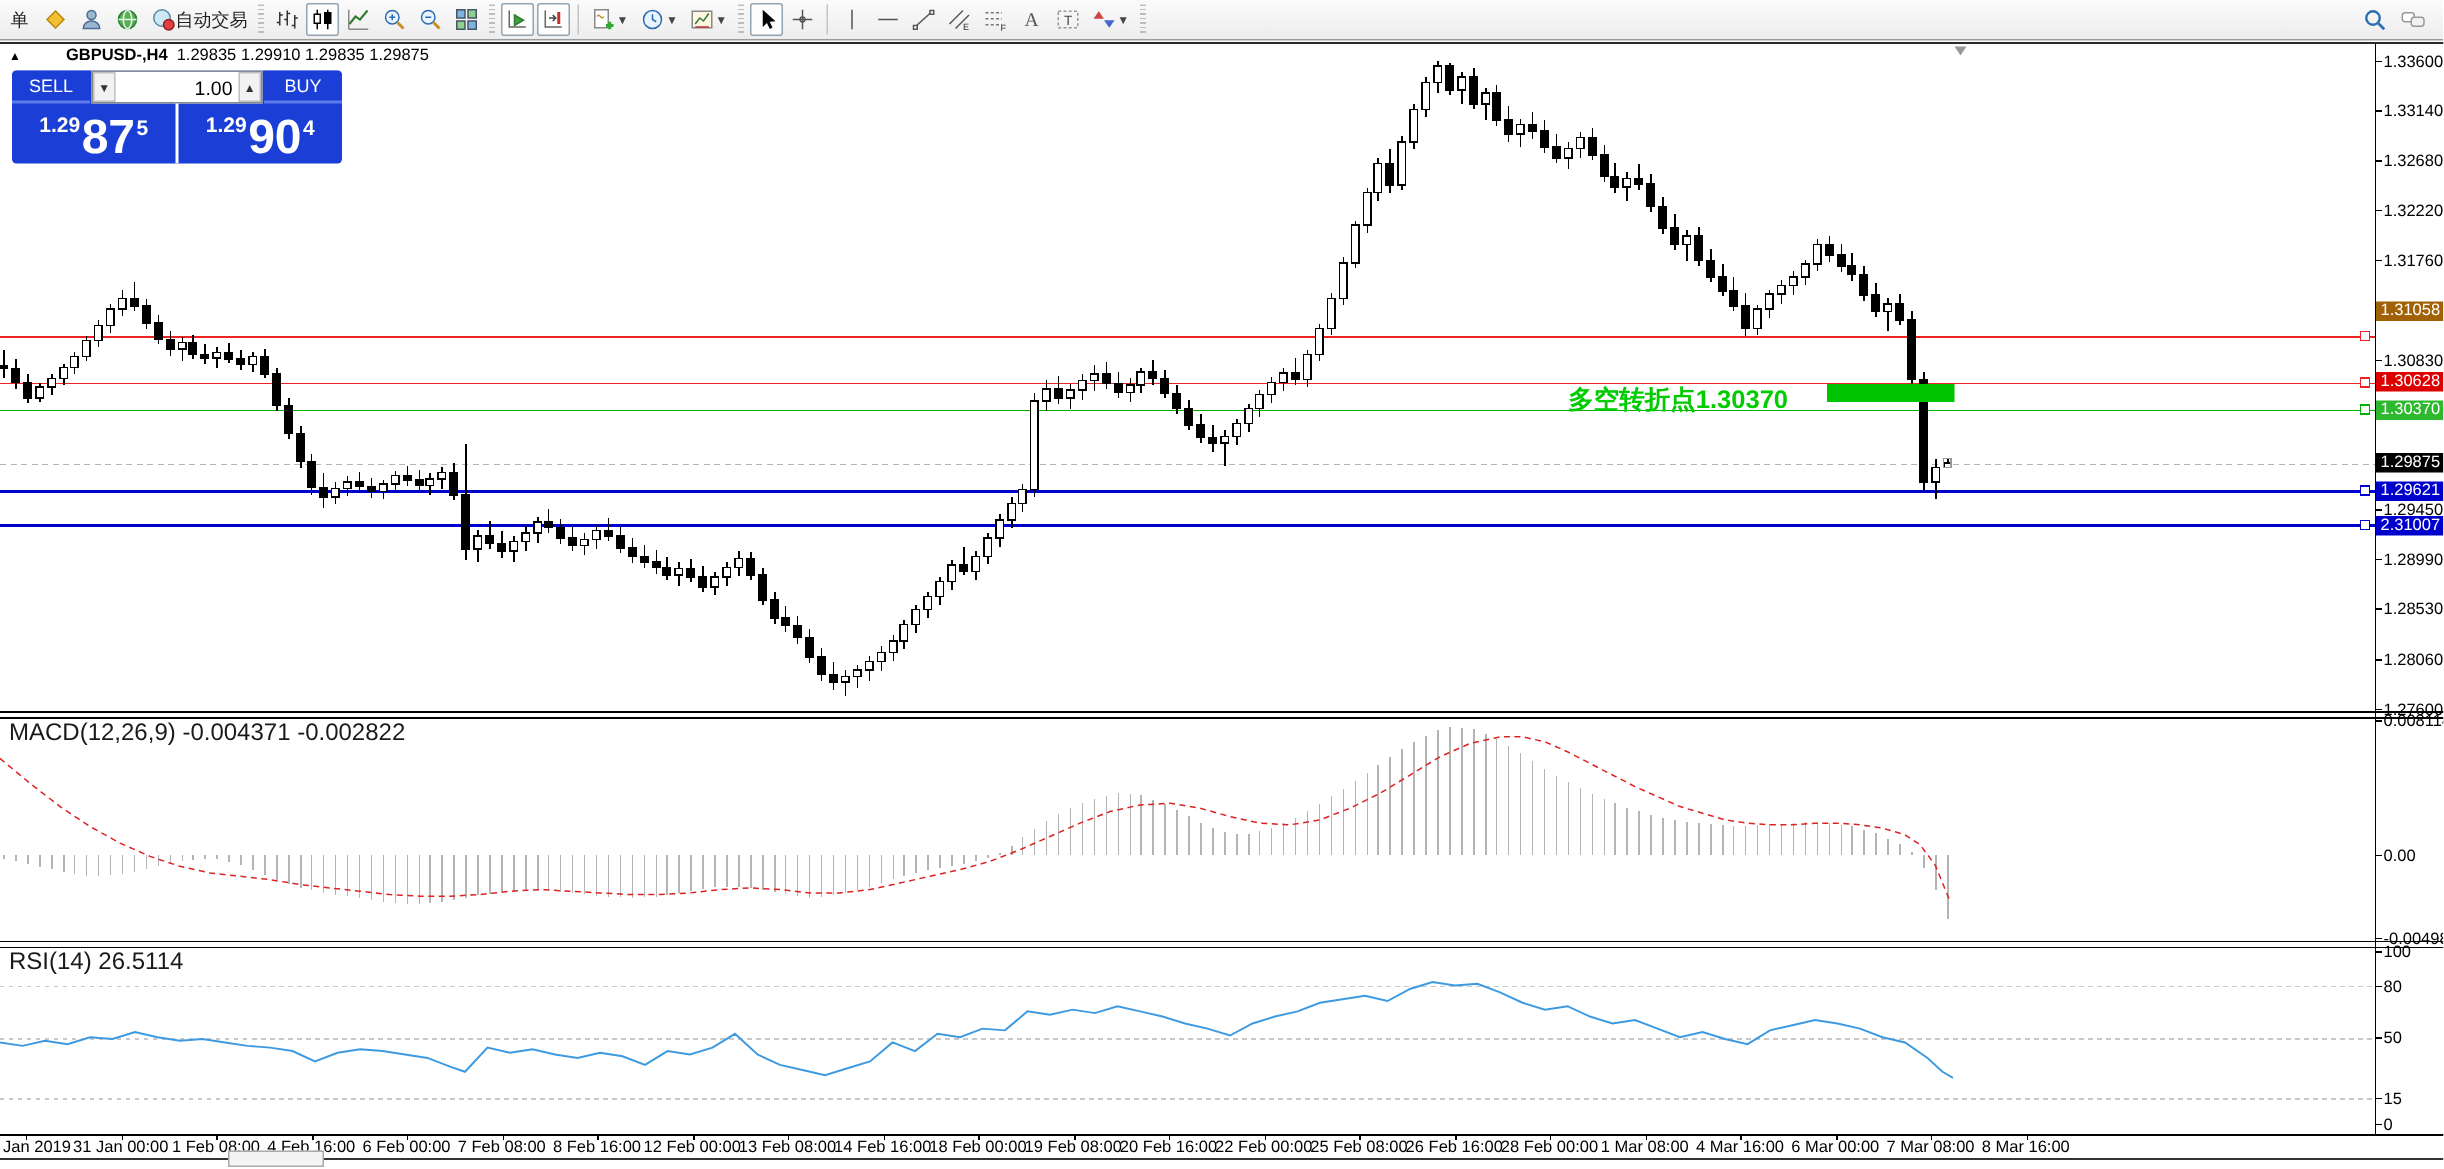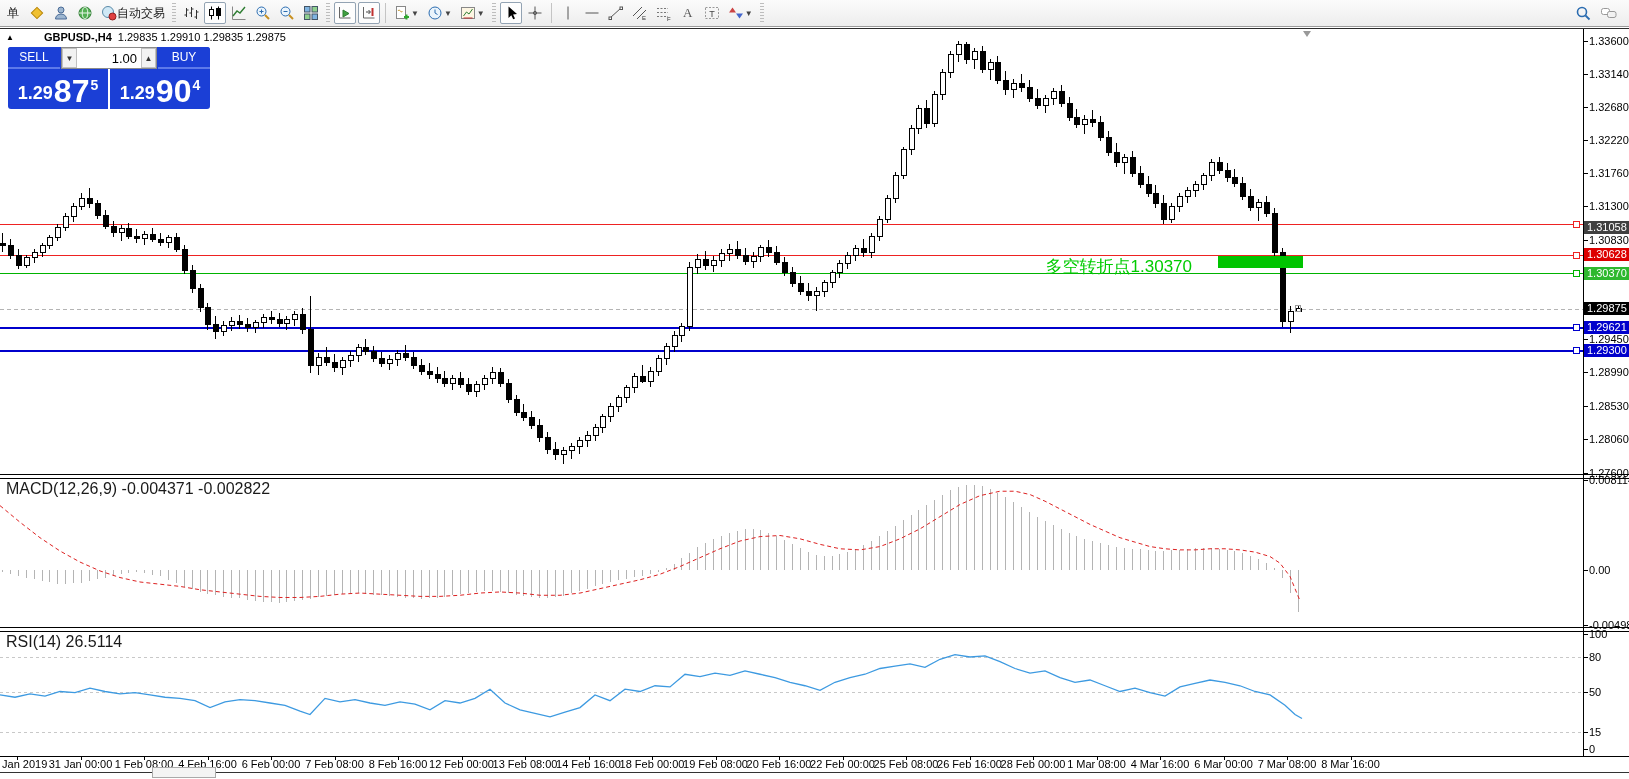--- a/index.html
+++ b/index.html
@@ -20,37 +20,37 @@
   .caret{font-size:8px;color:#444;margin-left:1px;}
   .tf{font-size:11px;color:#444;min-width:25px;}
   .tspacer{flex:1;}
   .cjk{font-size:12px;color:#222;}
   
   #symbolbar{position:absolute;left:6px;top:31px;z-index:2;font-size:11px;color:#000;
     display:flex;gap:6px;align-items:center;}
   #symbolbar .sym{font-weight:bold;margin-left:24px;}
   .tri{font-size:8px;color:#000;}
   
-  #panel{position:absolute;left:8px;top:47px;width:202px;height:62px;z-index:2;
+  #panel{position:absolute;left:8px;top:47px;width:220px;height:62px;z-index:2;
     background:#1b3fd6;border-radius:3px;overflow:hidden;color:#fff;}
   #panel .row1{display:flex;height:22px;align-items:stretch;}
   .obtn{width:52px;display:flex;align-items:center;justify-content:center;
     font-size:12px;color:#fff;background:#1b3fd6;border-bottom:2px solid #5d79ea;box-sizing:border-box;}
   .volwrap{flex:1;display:flex;background:#fff;border:1px solid #8a8a8a;box-sizing:border-box;margin:0 1px;}
   .step{width:15px;display:flex;align-items:center;justify-content:center;background:#f2f2f2;
     color:#333;font-size:8px;border:1px solid #c0c0c0;box-sizing:border-box;}
   .vol{flex:1;color:#000;font-size:13px;display:flex;align-items:center;justify-content:flex-end;padding-right:4px;}
   #panel .row2{display:flex;height:40px;}
   .pbox{flex:1;display:flex;align-items:flex-end;justify-content:center;padding-bottom:3px;}
   .pbox.sell{border-right:2px solid #fff;}
-  .psm{font-size:18px;font-weight:bold;line-height:1;margin-bottom:4px;}
+  .psm{font-size:14px;font-weight:bold;line-height:1;margin-bottom:16px;}
   .pbig{font-size:32px;font-weight:bold;line-height:0.9;margin:0 1px;}
   .psup{font-size:14px;font-weight:bold;line-height:1;margin-bottom:14px;}
   
-  #annot{position:absolute;right:437px;top:255px;z-index:2;font-size:17px;font-weight:normal;color:#00cc00;white-space:nowrap;}
+  #annot{position:absolute;right:437px;top:255px;z-index:2;font-size:17px;font-weight:bold;color:#00cc00;white-space:nowrap;}
   #grect{position:absolute;left:1218px;top:256px;width:85px;height:12px;background:#00c400;z-index:2;}
   
   .indlabel{position:absolute;left:6px;z-index:2;font-size:16px;color:#1a1a1a;}
   
   .axbox{position:absolute;left:1584px;width:45px;height:13px;z-index:2;color:#fff;
     font-size:11px;line-height:13px;padding-left:3px;box-sizing:border-box;}
   
   .axiszone{position:absolute;z-index:4;background:transparent;}
   #bottomgrip{position:absolute;left:152px;top:767px;width:64px;height:11px;z-index:2;
     background:#f4f4f4;border:1px solid #aaa;box-sizing:border-box;}
@@ -895,23 +895,23 @@
     </div>
   </div>
 
   <div id="annot" style="color: rgb(0, 204, 0);">多空转折点1.30370</div>
   <div id="grect" style="background: rgb(0, 196, 0);"></div>
 
   <div class="indlabel" style="top:480px;">MACD(12,26,9) -0.004371 -0.002822</div>
   <div class="indlabel" style="top:633px;">RSI(14) 26.5114</div>
 
   <div id="axboxes">
-      <div class="axbox" style="top: 221px; background: #404040;">1.31058</div>
+      <div class="axbox" style="top: 201px; background: #a16207;">1.31058</div>
       <div class="axbox" style="top: 248.024px; background: rgb(221, 0, 0);">1.30628</div>
       <div class="axbox" style="top: 266.602px; background: rgb(46, 184, 46);">1.30370</div>
       <div class="axbox" style="top: 302.245px; background: rgb(0, 0, 0);">1.29875</div>
       <div class="axbox" style="top: 320.535px; background: rgb(0, 0, 204);">1.29621</div>
-      <div class="axbox" style="top: 343.649px; background: rgb(0, 0, 204);">1.29300</div>
+      <div class="axbox" style="top: 343.649px; background: rgb(0, 0, 204);">2.31007</div>
     </div>
   <div class="axiszone" style="left:1584px;top:28px;width:45px;height:728px;"></div>
   <div class="axiszone" style="left:0;top:757px;width:1583px;height:16px;"></div>
   <div id="bottomgrip"></div>
 </div>
 
 </body></html>

